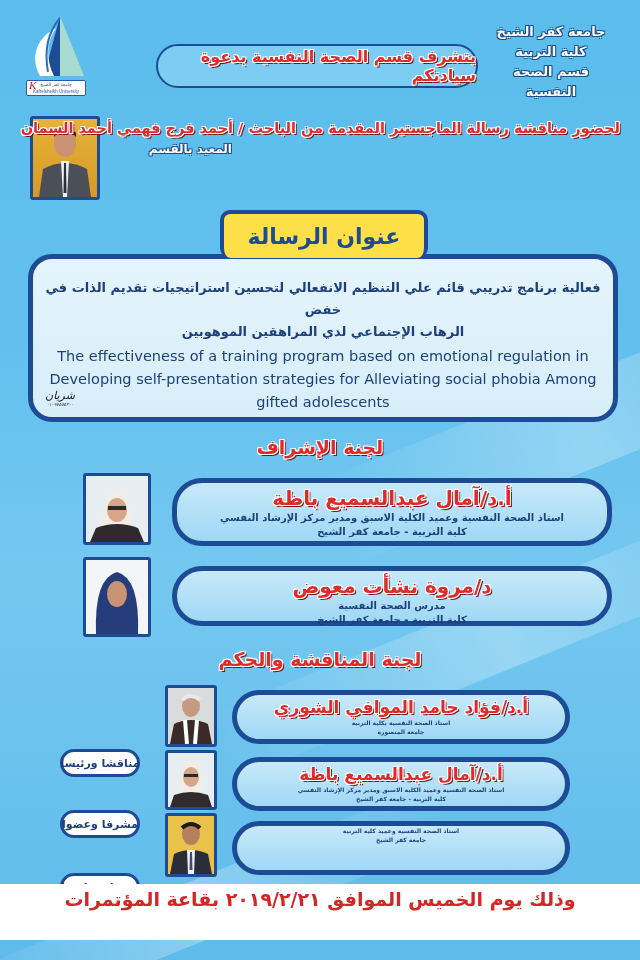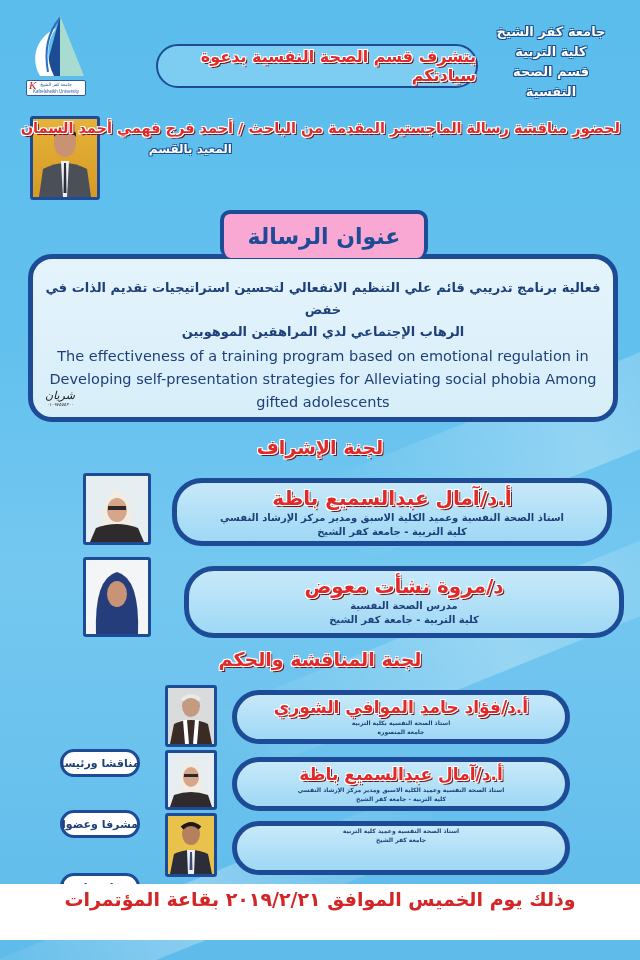--- a/index.html
+++ b/index.html
@@ -59,21 +59,21 @@
   }
   .role-line {
     left: 112px; top: 142px; width: 120px; text-align: right;
     color: #fff; font-weight: bold; font-size: 12px;
     text-shadow: 1px 1px 0 #1e4f8c, -1px -1px 0 #1e4f8c, 1px -1px 0 #1e4f8c, -1px 1px 0 #1e4f8c;
   }
 
   
   .thesis-tab {
     left: 220px; top: 210px; width: 208px; height: 48px;
-    background: #f9a8d4; border: 4px solid #1d4b95; border-radius: 10px; border-bottom: none;
+    background: #fde047; border: 4px solid #1d4b95; border-radius: 10px; border-bottom: none;
     display: flex; align-items: center; justify-content: center; z-index: 2;
   }
   .thesis-tab span { color: #1d4b95; font-weight: bold; font-size: 22px; }
   .thesis-box {
     left: 28px; top: 254px; width: 590px; height: 168px;
     background: linear-gradient(180deg, #e5f4fc 0%, #d7eef9 100%);
     border: 5px solid #1d4b95; border-radius: 24px;
     text-align: center; padding-top: 18px;
   }
   .thesis-ar { color: #1d3f7a; font-weight: bold; font-size: 13px; line-height: 22px; }
@@ -197,21 +197,21 @@
   <div class="person-desc" style="font-size:10px; line-height:14px;">كلية التربية  -  جامعة كفر الشيخ</div>
 </div>
 
 <div class="abs photo" style="left:83px; top:557px; width:68px; height:80px;">
   <svg width="62" height="74" viewBox="0 0 62 74">
     <rect width="62" height="74" fill="#f3f5f7"></rect>
     <path d="M10,74 Q8,18 31,12 Q54,18 52,74 Z" fill="#253d7a"></path>
     <ellipse cx="31" cy="34" rx="10" ry="13" fill="#c99476"></ellipse>
   </svg>
 </div>
-<div class="abs person-pill rtl" style="left:184px; top:566px; width:440px; height:72px;">
+<div class="abs person-pill rtl" style="left:172px; top:566px; width:440px; height:60px;">
   <div class="person-name" style="font-size:20px; line-height:26px; margin-top:2px;">د/مروة نشأت معوض</div>
   <div class="person-desc" style="font-size:10px; line-height:14px;">مدرس الصحة النفسية</div>
   <div class="person-desc" style="font-size:10px; line-height:14px;">كلية التربية  -  جامعة كفر الشيخ</div>
 </div>
 
 <div class="abs section-heading rtl" style="top:648px;">لجنة المناقشة والحكم</div>
 
 <div class="abs role-tag rtl" style="left:60px; top:701px; width:80px; height:28px;">مناقشا ورئيسا</div>
 <div class="abs photo" style="left:165px; top:685px; width:52px; height:62px;">
   <svg width="46" height="56" viewBox="0 0 46 56">

